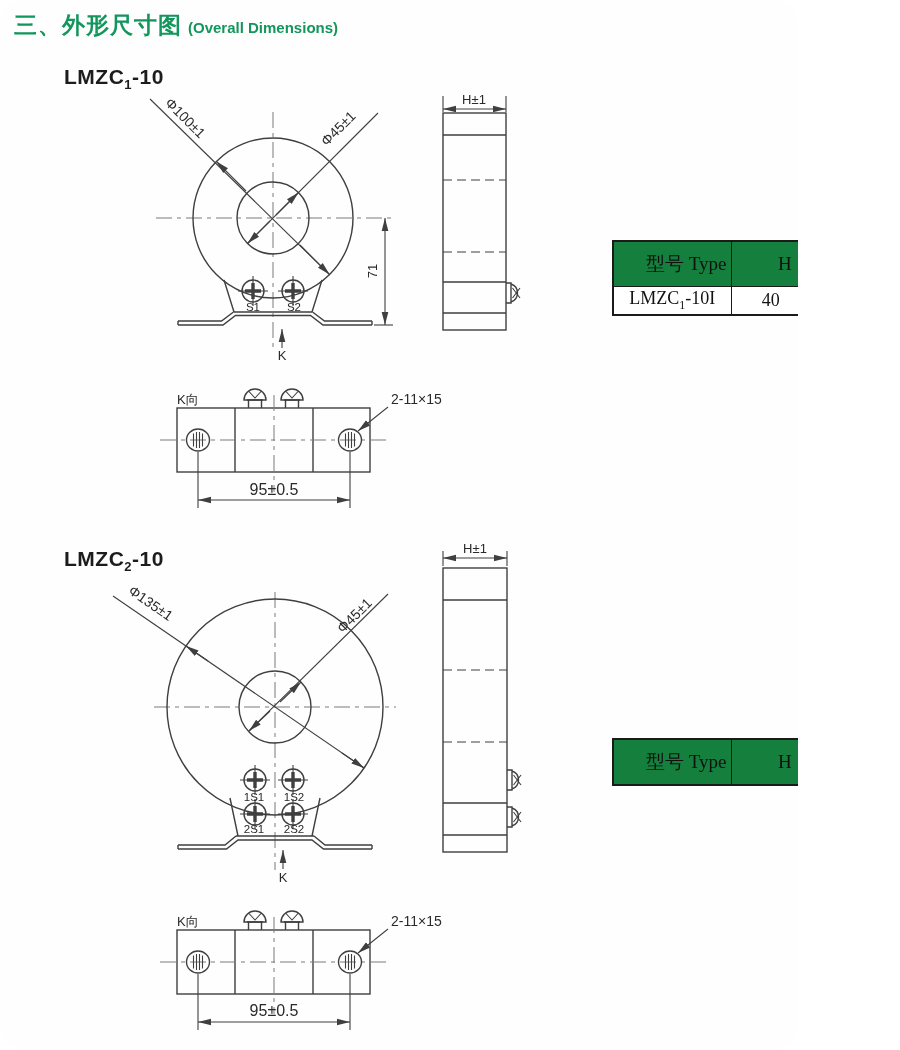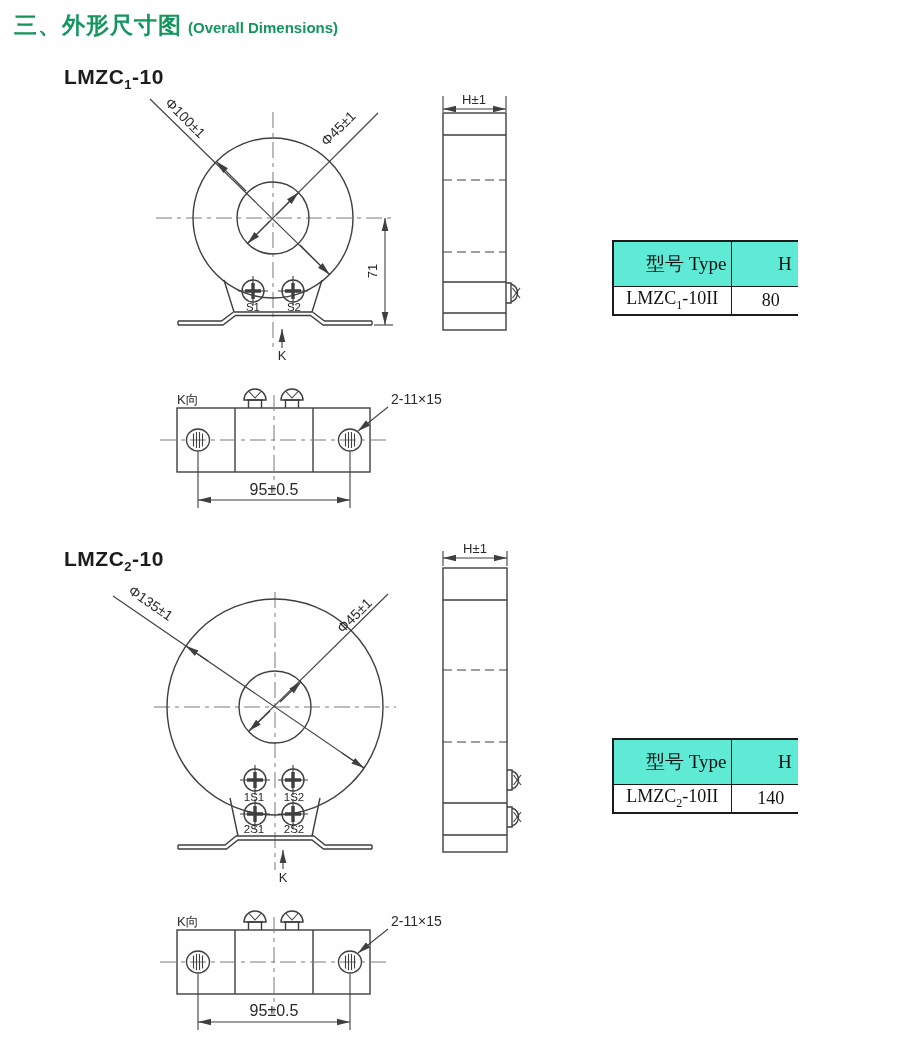--- a/index.html
+++ b/index.html
@@ -18,21 +18,21 @@
   .arr{marker-end:url(#arr);}
   .arr2{marker-start:url(#arr);marker-end:url(#arr);}
   text.lbl{font-family:"Liberation Sans",sans-serif;fill:#2a2a2a;font-size:14px;}
   text.sm{font-family:"Liberation Sans",sans-serif;fill:#2a2a2a;font-size:11.5px;}
   text.md{font-family:"Liberation Sans",sans-serif;fill:#2a2a2a;font-size:13px;}
   text.big{font-family:"Liberation Sans",sans-serif;fill:#2a2a2a;font-size:16px;}
   .dim-table{position:absolute;border-collapse:collapse;font-family:"Liberation Serif",serif;
              color:#111;background:#fff;table-layout:fixed;}
   .dim-table th,.dim-table td{border:1.6px solid #1b1b1b;text-align:center;padding:0;}
   .dim-table{border:2.2px solid #1b1b1b;}
-  .dim-table th{background:#5eead4;font-weight:normal;font-size:19px;height:44px;padding-left:28px;}
+  .dim-table th{background:#15803d;font-weight:normal;font-size:19px;height:44px;padding-left:28px;}
   .dim-table td{font-size:18px;height:27px;}
   .dim-table sub{font-size:12px;}
 </style>
 </head>
 <body>
 
 <div class="page">
 
   <div class="page-title">
     <span class="t-cn">三、外形尺寸图</span><span class="t-en">(Overall Dimensions)</span>
@@ -180,38 +180,34 @@
         <col style="width:80px">
       </colgroup>
     <thead>
       <tr>
         <th>型号 Type</th>
         <th>H</th>
       </tr>
     </thead>
     <tbody>
       <tr>
-        <td><span>LMZC</span><sub>1</sub><span>-10II</span></td>
-        <td>80</td>
+        <td><span>LMZC</span><sub>1</sub><span>-10I</span></td>
+        <td>40</td>
       </tr>
     </tbody>
   </table>
 
   <table class="dim-table" style="left:612px;top:738px;width:198px">
     <colgroup>
         <col style="width:118px">
         <col style="width:80px">
       </colgroup>
     <thead>
       <tr>
         <th>型号 Type</th>
         <th>H</th>
       </tr>
     </thead>
     <tbody>
-      <tr>
-        <td><span>LMZC</span><sub>2</sub><span>-10II</span></td>
-        <td>140</td>
-      </tr>
     </tbody>
   </table>
 
 </div>
 
 </body></html>

